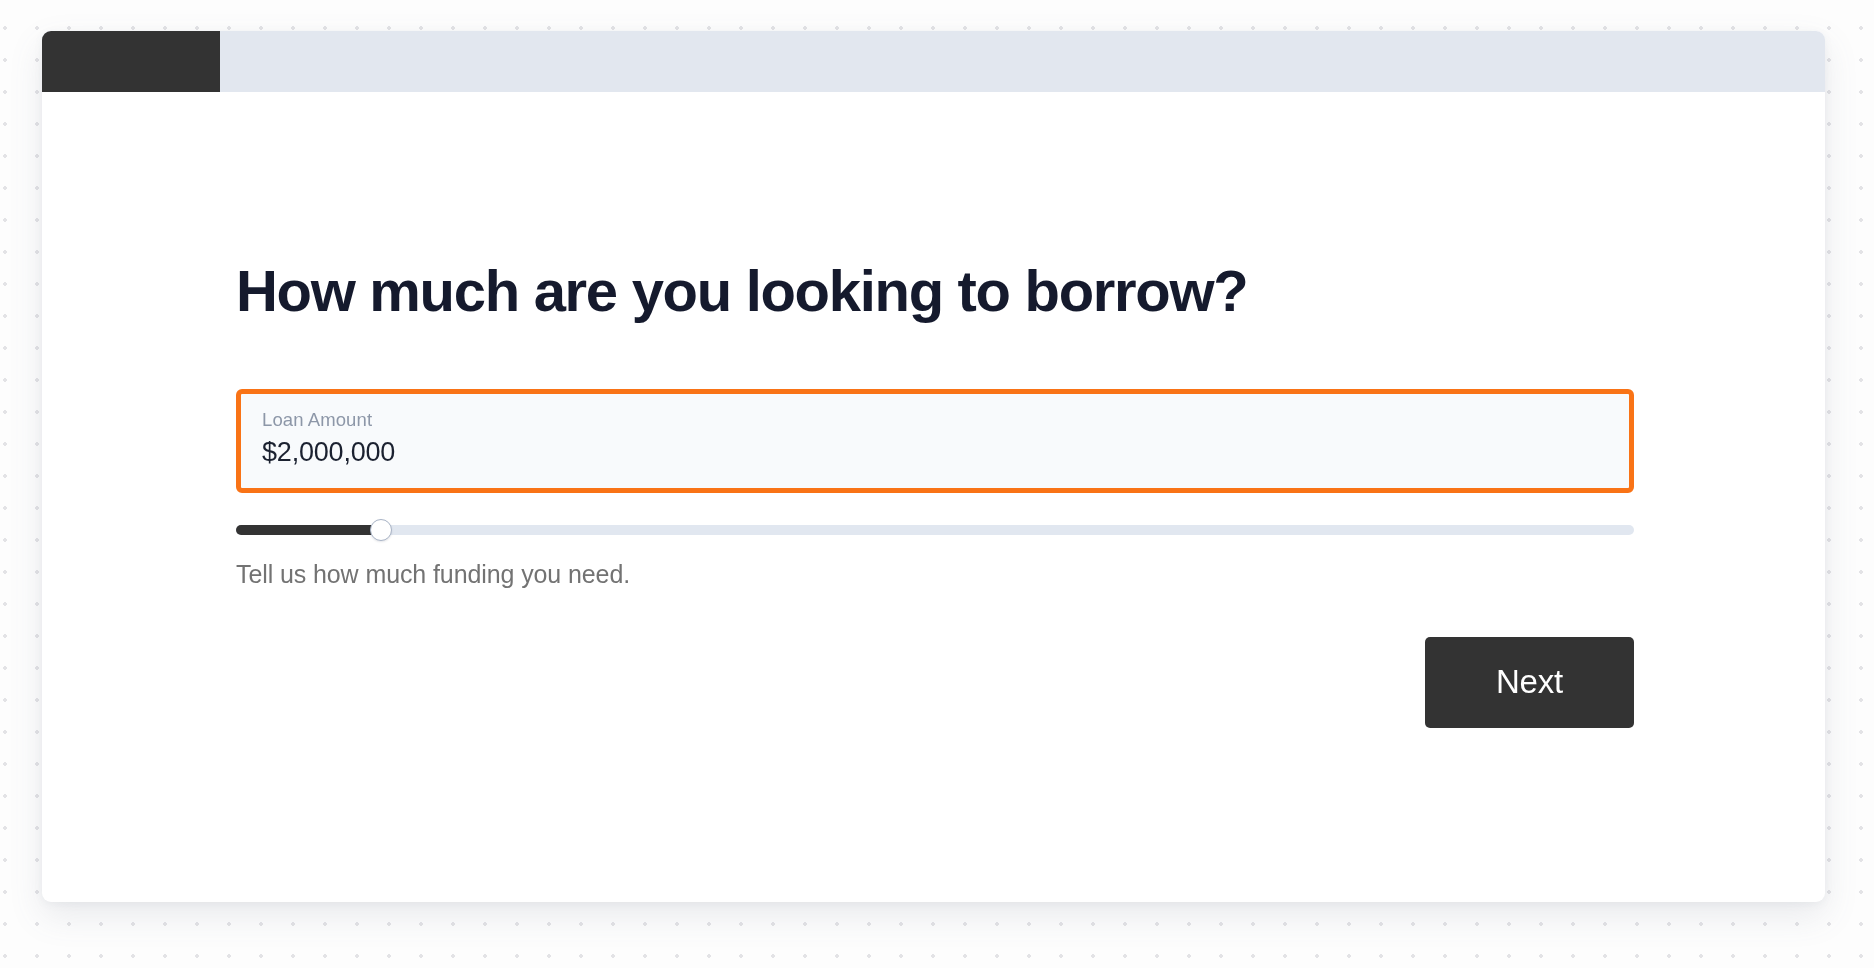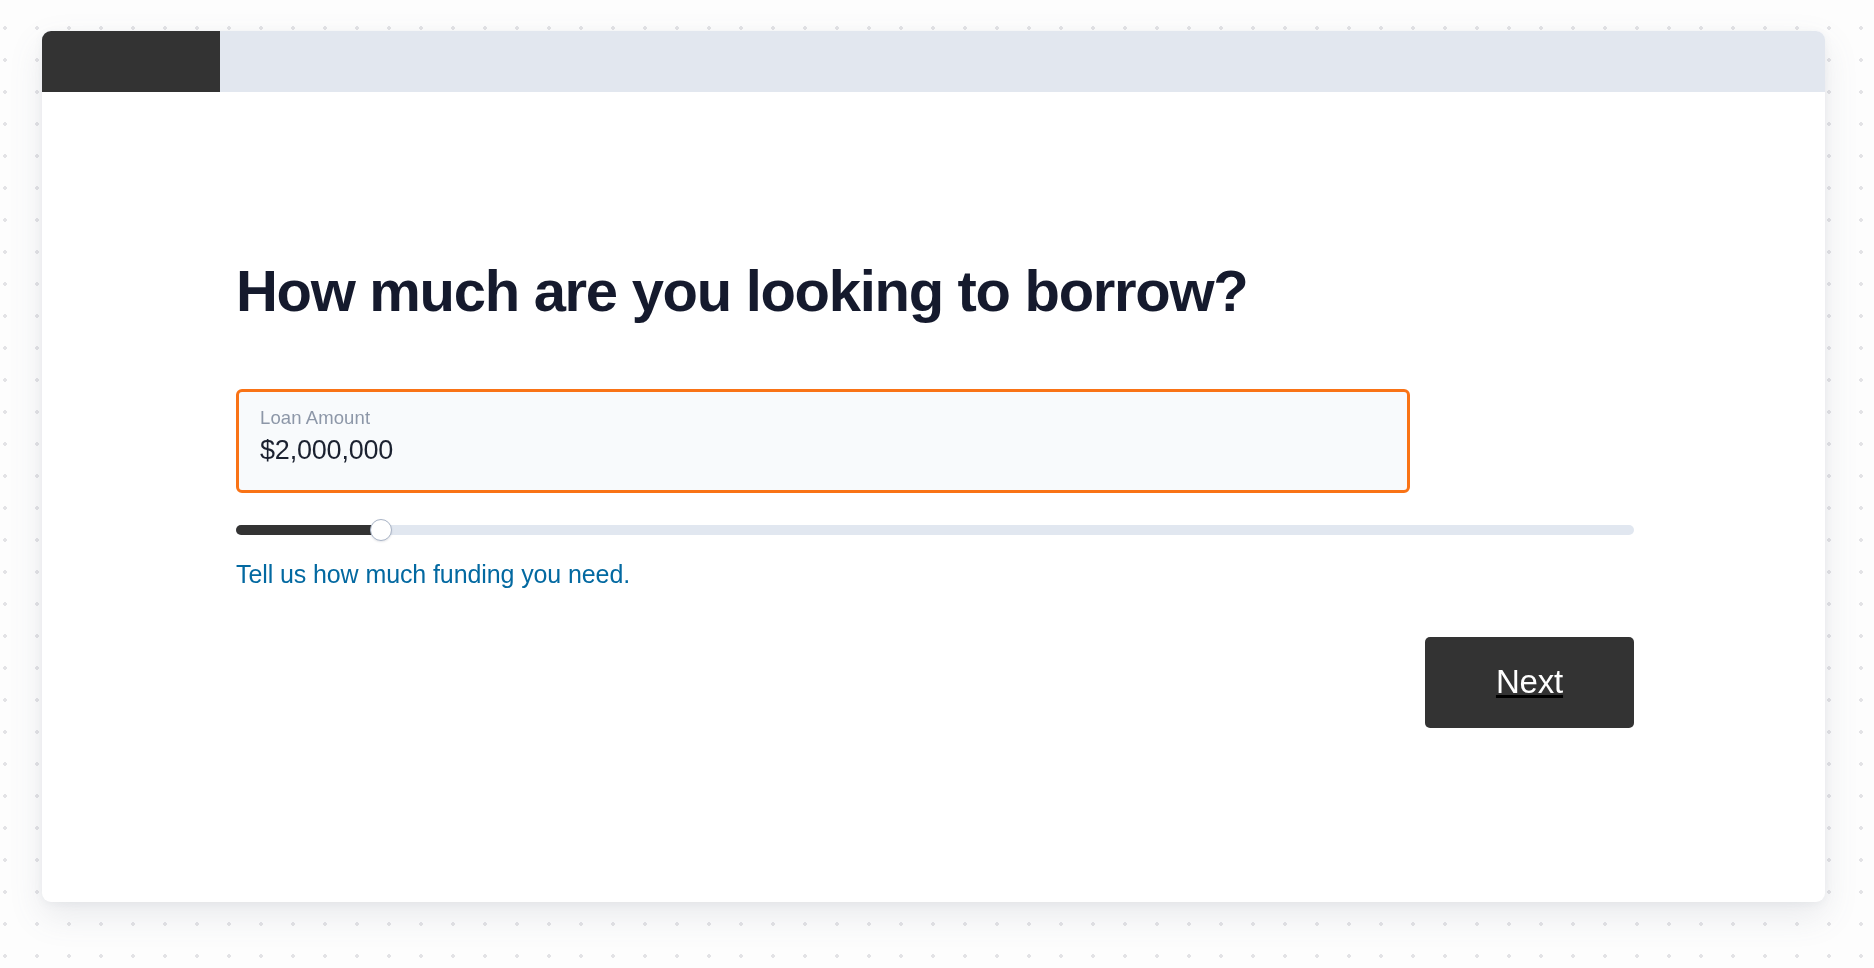--- a/index.html
+++ b/index.html
@@ -63,24 +63,24 @@
     font-size: 58px;
     font-weight: 700;
     letter-spacing: -1.3px;
     color: #151a2d;
     line-height: 1.08;
   }
 
   
   .field {
     margin-top: 66px;
-    width: 1174px;
+    width: 1398px;
     height: 104px;
     background: #f8fafc;
-    border: 3px solid #f97316;
+    border: 5px solid #f97316;
     border-radius: 6px;
     padding: 14px 21px 0 21px;
   }
   .field-label {
     font-size: 18.5px;
     color: #8d97a8;
     line-height: 1.25;
     letter-spacing: 0.1px;
   }
   .field-value {
@@ -134,21 +134,20 @@
     color: #9ba6b8;
     letter-spacing: -0.1px;
   }
 
   
   .actions {
     margin-top: 48px;
     width: 1398px;
     display: flex;
     justify-content: flex-end;
-    text-decoration: underline;
   }
   .next-button {
     background: #333333;
     color: #ffffff;
     border: none;
     border-radius: 5px;
     width: 209px;
     height: 91px;
     font-family: "Liberation Sans", sans-serif;
     font-size: 33px;
@@ -173,20 +172,20 @@
       <div class="field-label" style="color: rgb(141, 151, 168);">Loan Amount</div>
       <div class="field-value" placeholder="$0">$2,000,000</div>
     </div>
 
     <div class="slider">
       <div class="slider-rail" style="background: rgb(225, 231, 240);"></div>
       <div class="slider-filled" style="width: 10.4%; background: rgb(51, 51, 51);"></div>
       <div class="slider-thumb" style="left: 10.4%; background: rgb(255, 255, 255);"></div>
     </div>
 
-    <div class="helper-text" style="color: #0369a1;">Tell us how much funding you need.</div>
+    <div class="helper-text" style="color: #737373;">Tell us how much funding you need.</div>
 
     <div class="actions">
       <button class="next-button" style="background: rgb(51, 51, 51);">Next</button>
     </div>
 
   </div>
 </div>
 
 </body></html>

